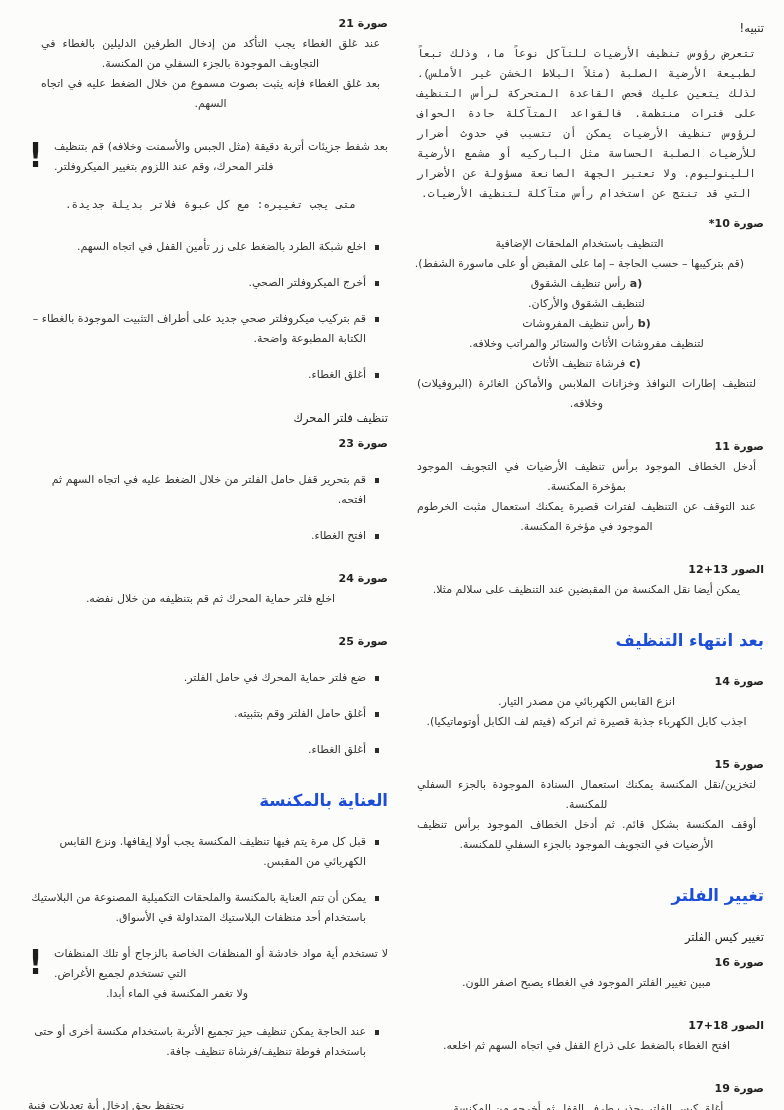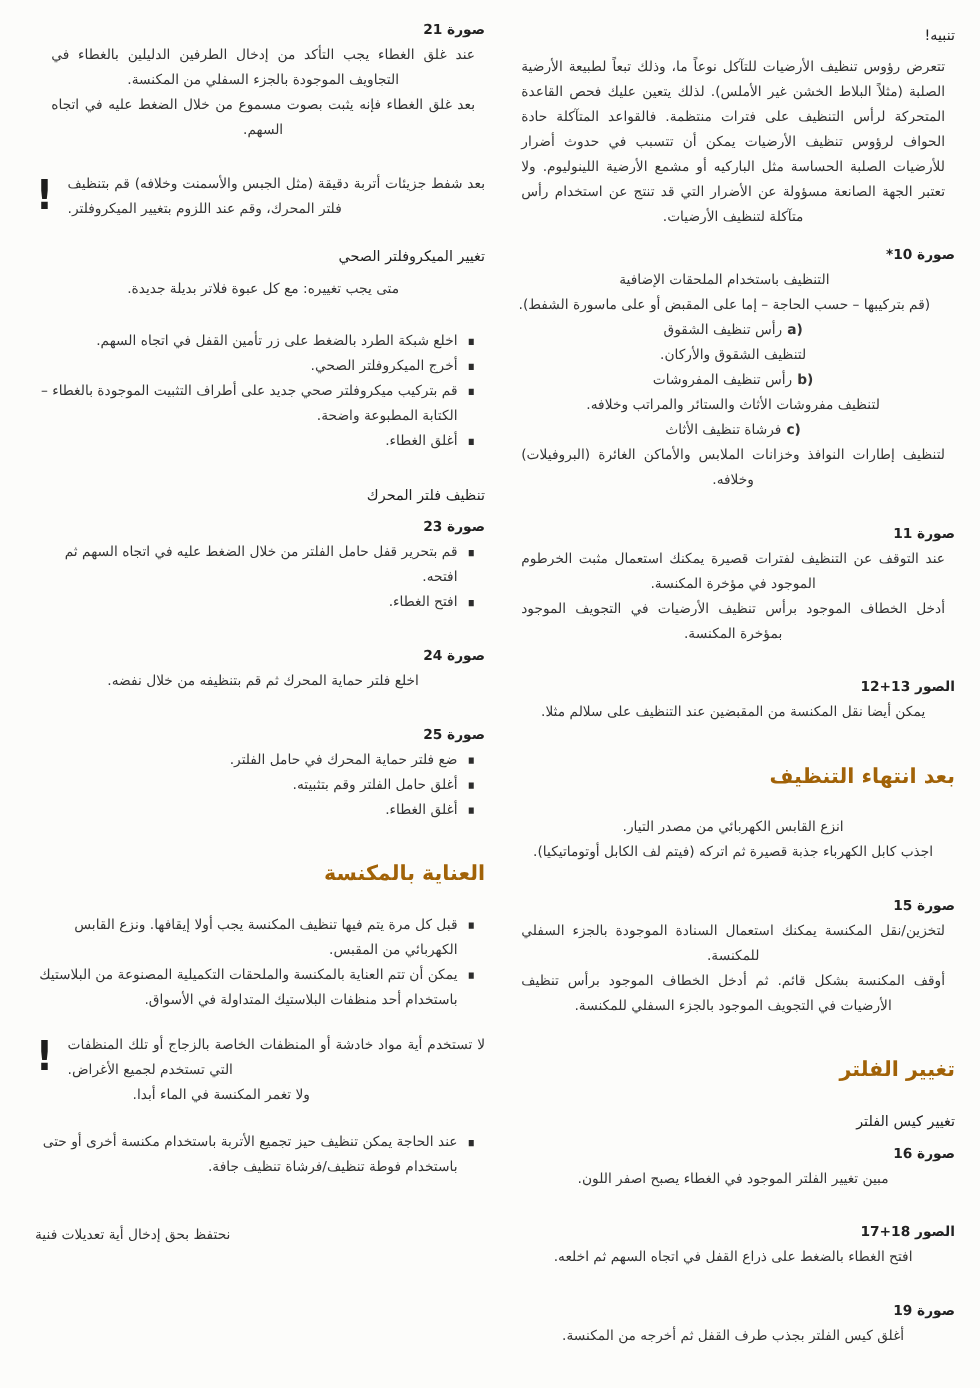--- a/index.html
+++ b/index.html
@@ -11,49 +11,50 @@
     direction:rtl;
   }
   .page{
     box-sizing:border-box;width:784px;height:1110px;
     padding:14px 20px 0 28px;
     display:flex;gap:16px;
   }
   .col{flex:1;min-width:0;}
   
   .h1{
-    font-size:16.5px;font-weight:bold;color:#a16207;
+    font-size:16.5px;font-weight:bold;color:#1d4ed8;
     line-height:22px;text-align:right;
     margin:30px 0 20px 0;letter-spacing:.3px;
   }
   .h2{
     font-size:11.5px;font-weight:normal;color:#222;
     text-align:right;margin:18px 0 6px 0;
   }
   .col .h2:first-child{margin-top:4px;}
   
   .fig{margin:0 0 23px 0;}
   .fig-label{font-weight:bold;color:#222;text-align:right;}
   .fig p, .para{
     margin:0;
     text-align:justify;text-align-last:center;
     padding:0 8px 0 13px;
   }
-  .para{margin:0 0 22px 0;}
+  .para{margin:0 0 22px 0;font-family:Liberation Mono, monospace;}
   .lead{margin:0 0 10px 0;}
   
   .intro-line{text-align:center;padding-right:9px;}
   .abc-t{text-align:right;padding-right:9px;}
   .abc-k{font-weight:bold;display:inline-block;margin-left:4px;direction:ltr;unicode-bidi:isolate;}
   .abc-d{text-align:right;padding-right:19px;padding-left:8px;}
   
   ul.blist{list-style:none;margin:0;padding:0 9px 0 0;}
   ul.blist li{
     position:relative;padding-right:13px;
     text-align:right;
+    margin-top:16px;
   }
   ul.blist li::before{
     content:"";position:absolute;right:0;top:8px;
     width:4.5px;height:4.5px;background:#2c2c2c;
   }
   .standalone-bullets{margin:0 0 16px 0;}
   
   .warning{
     display:flex;direction:ltr;gap:11px;
     margin:10px 0 18px 0;align-items:flex-start;
@@ -85,29 +86,30 @@
         <div class="intro-line">(قم بتركيبها – حسب الحاجة – إما على المقبض أو على ماسورة الشفط).</div>
         <p class="abc-t"><span class="abc-k">a)</span><span>رأس تنظيف الشقوق</span></p>
         <p class="abc-d">لتنظيف الشقوق والأركان.</p>
         <p class="abc-t"><span class="abc-k">b)</span><span>رأس تنظيف المفروشات</span></p>
         <p class="abc-d">لتنظيف مفروشات الأثاث والستائر والمراتب وخلافه.</p>
         <p class="abc-t"><span class="abc-k">c)</span><span>فرشاة تنظيف الأثاث</span></p>
         <p class="abc-d">لتنظيف إطارات النوافذ وخزانات الملابس والأماكن الغائرة (البروفيلات) وخلافه.</p>
       </div>
       <div class="fig">
         <div class="fig-label">صورة 11</div>
+        <p>أدخل الخطاف الموجود برأس تنظيف الأرضيات في التجويف الموجود بمؤخرة المكنسة.</p>
         <p>عند التوقف عن التنظيف لفترات قصيرة يمكنك استعمال مثبت الخرطوم الموجود في مؤخرة المكنسة.</p>
-        <p>أدخل الخطاف الموجود برأس تنظيف الأرضيات في التجويف الموجود بمؤخرة المكنسة.</p>
       </div>
       <div class="fig">
         <div class="fig-label">الصور 13+12</div>
         <p>يمكن أيضا نقل المكنسة من المقبضين عند التنظيف على سلالم مثلا.</p>
       </div>
       <div class="h1">بعد انتهاء التنظيف</div>
       <div class="fig">
+        <div class="fig-label">صورة 14</div>
         <p>انزع القابس الكهربائي من مصدر التيار.</p>
         <p>اجذب كابل الكهرباء جذبة قصيرة ثم اتركه (فيتم لف الكابل أوتوماتيكيا).</p>
       </div>
       <div class="fig">
         <div class="fig-label">صورة 15</div>
         <p>لتخزين/نقل المكنسة يمكنك استعمال السنادة الموجودة بالجزء السفلي للمكنسة.</p>
         <p>أوقف المكنسة بشكل قائم. ثم أدخل الخطاف الموجود برأس تنظيف الأرضيات في التجويف الموجود بالجزء السفلي للمكنسة.</p>
       </div>
       <div class="h1">تغيير الفلتر</div>
       <div class="h2">تغيير كيس الفلتر</div>
@@ -129,21 +131,20 @@
         <div class="fig-label">صورة 21</div>
         <p>عند غلق الغطاء يجب التأكد من إدخال الطرفين الدليلين بالغطاء في التجاويف الموجودة بالجزء السفلي من المكنسة.</p>
         <p>بعد غلق الغطاء فإنه يثبت بصوت مسموع من خلال الضغط عليه في اتجاه السهم.</p>
       </div>
       <div class="warning">
         <span class="bang">!</span>
         <div class="wtext">
           <p>بعد شفط جزيئات أتربة دقيقة (مثل الجبس والأسمنت وخلافه) قم بتنظيف فلتر المحرك، وقم عند اللزوم بتغيير الميكروفلتر.</p>
         </div>
       </div>
-      <div class="h2">تغيير الميكروفلتر الصحي</div>
       <p class="para ">متى يجب تغييره: مع كل عبوة فلاتر بديلة جديدة.</p>
       <div class="fig">
         <ul class="blist">
           <li>اخلع شبكة الطرد بالضغط على زر تأمين القفل في اتجاه السهم.</li>
           <li>أخرج الميكروفلتر الصحي.</li>
           <li>قم بتركيب ميكروفلتر صحي جديد على أطراف التثبيت الموجودة بالغطاء – الكتابة المطبوعة واضحة.</li>
           <li>أغلق الغطاء.</li>
         </ul>
       </div>
       <div class="h2">تنظيف فلتر المحرك</div>

